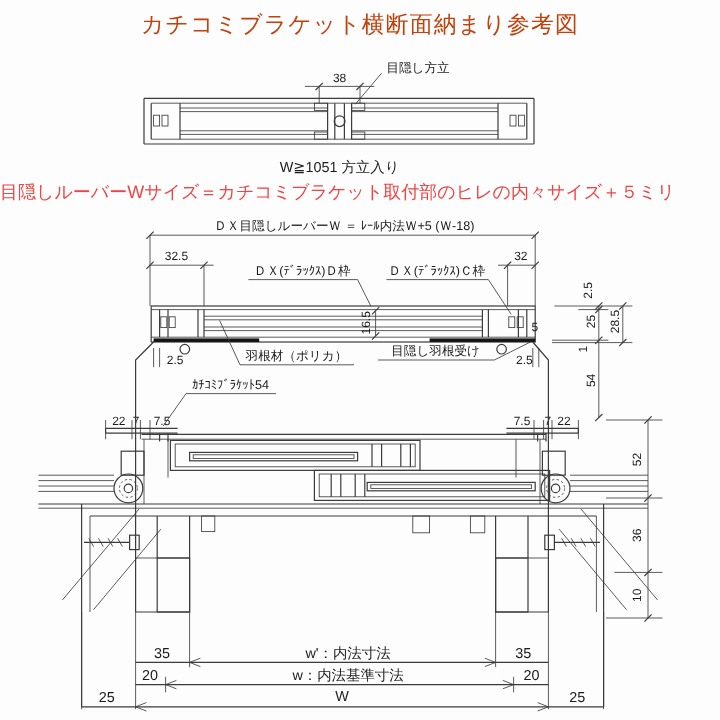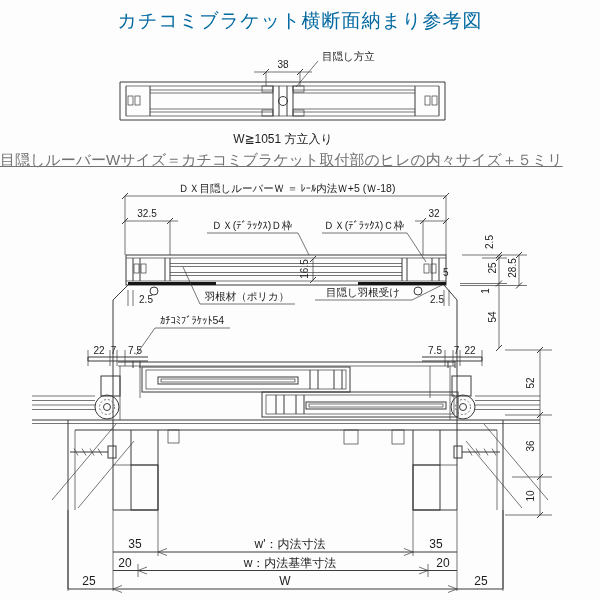--- a/index.html
+++ b/index.html
@@ -3,25 +3,25 @@
 <meta charset="utf-8">
 <style>
   html,body{margin:0;padding:0;}
   body{
     width:600px;height:600px;position:relative;background:#fdfdfd;
     font-family:"Liberation Sans","DejaVu Sans",sans-serif;color:#1c1c1c;
     overflow:hidden;
   }
   .title{
     position:absolute;top:8px;left:0;width:600px;text-align:center;
-    font-size:19px;letter-spacing:1px;color:#0369a1;
+    font-size:19px;letter-spacing:1px;color:#c2410c;
   }
   .notice{
     position:absolute;top:151px;left:0;width:490px;text-align:center;
-    font-size:15px;color:#737373;white-space:nowrap;letter-spacing:0px;text-decoration:underline;
+    font-size:15px;color:#ef4444;white-space:nowrap;letter-spacing:0px;
   }
   svg{position:absolute;left:0;}
   #top-svg{top:46px;}
   #main-svg{top:178px;}
   svg line, svg path, svg rect, svg circle, svg polyline{
     stroke:#3b3b3b;stroke-width:1;fill:none;
   }
   svg text{
     stroke:none;fill:#1c1c1c;font-family:"Liberation Sans","DejaVu Sans",sans-serif;
     font-size:10px;

